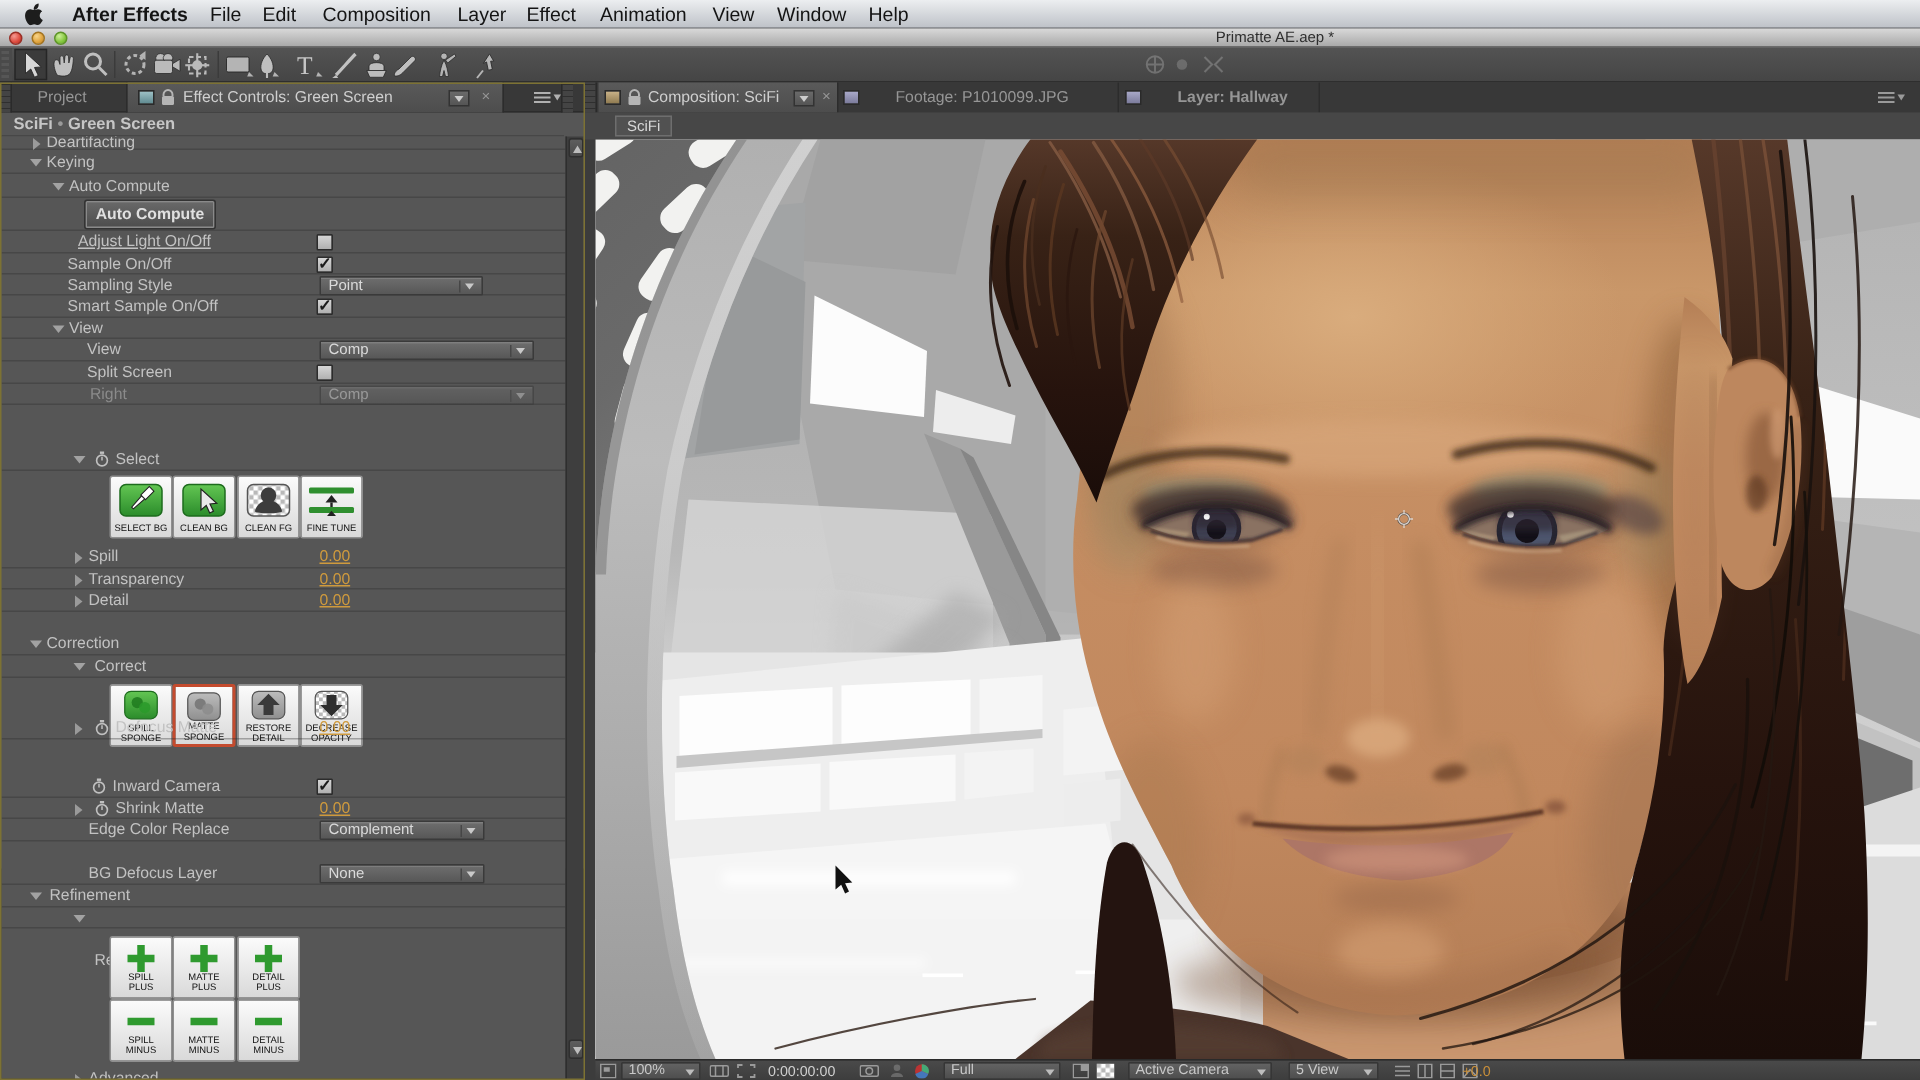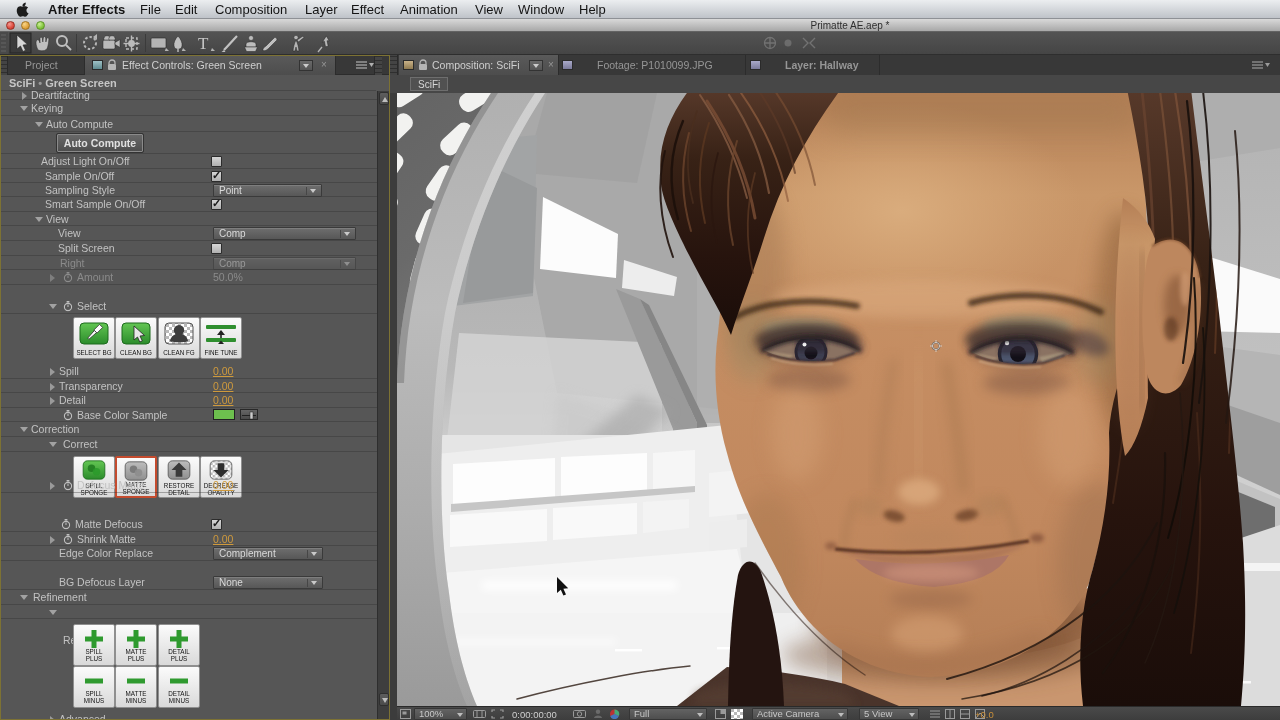--- a/index.html
+++ b/index.html
@@ -220,21 +220,21 @@
           <span class="lbl" style="left:30px;">Keying</span>
         </div>
     <div class="row" style="top:25px;height:16px;">
           <i class="tri trid" style="left:34px;top:6px"></i>
           <span class="lbl" style="left:45px;">Auto Compute</span>
         </div>
     <div class="row" style="top:41px;height:22px;">
           <div style="position:absolute;left:56px;top:2px;width:86px;height:18px;background:linear-gradient(#686868,#4e4e4e);border:1px solid #8a8a8a;outline:1px solid #333;border-radius:1px;text-align:center;line-height:16px;color:#e0e0e0;font-weight:bold;font-size:10.5px;">Auto Compute</div>
         </div>
     <div class="row" style="top:63px;height:15px;">
-          <span class="lbl" style="left:40px;">Adjust Light On/Off</span>
+          <span class="lbl" style="left:51px;text-decoration:underline;">Adjust Light On/Off</span>
           <div class="cb" style="top:2px;"></div>
         </div>
     <div class="row" style="top:78px;height:14px;">
           <span class="lbl" style="left:44px;">Sample On/Off</span>
           <div class="cb" style="top:2px;">
             <span class="ck">✓</span>
           </div>
         </div>
     <div class="row" style="top:92px;height:14px;">
           <span class="lbl" style="left:44px;">Sampling Style</span>
@@ -254,30 +254,20 @@
           <span class="lbl" style="left:57px;">View</span>
           <div class="dd" style="top:1px;width:143px;">Comp<div class="arr"></div></div>
         </div>
     <div class="row" style="top:150px;height:15px;">
           <span class="lbl" style="left:57px;">Split Screen</span>
           <div class="cb" style="top:2px;"></div>
         </div>
     <div class="row" style="top:165px;height:14px;">
           <span class="lbl dim" style="left:59px;">Right</span>
           <div class="dd" style="top:1px;width:143px;opacity:0.5;">Comp<div class="arr"></div></div>
-        </div>
-    <div class="row" style="top:179px;height:15px;">
-          <i class="tri trir" style="left:49px;top:4px;opacity:.6"></i>
-          <svg class="stopw" style="left:62px;opacity:.6" width="10" height="11" viewBox="0 0 10 11">
-            <circle cx="5" cy="6.5" r="3.6" fill="none" stroke="#b0b0b0" stroke-width="1.1"></circle>
-            <line x1="5" y1="6.5" x2="5" y2="4" stroke="#b0b0b0"></line>
-            <rect x="3.6" y="0.5" width="2.8" height="1.6" fill="#b0b0b0"></rect>
-          </svg>
-          <span class="lbl dim" style="left:76px;">Amount</span>
-          <span class="val dim" style="text-decoration:none;">50.0%</span>
         </div>
     <div class="row" style="top:208px;height:15px;">
           <i class="tri trid" style="left:48px;top:5px"></i>
           <svg class="stopw" style="left:62px;" width="10" height="11" viewBox="0 0 10 11">
             <circle cx="5" cy="6.5" r="3.6" fill="none" stroke="#c0c0c0" stroke-width="1.1"></circle>
             <line x1="5" y1="6.5" x2="5" y2="4" stroke="#c0c0c0"></line>
             <rect x="3.6" y="0.5" width="2.8" height="1.6" fill="#c0c0c0"></rect>
           </svg>
           <span class="lbl" style="left:76px;">Select</span>
         </div>
@@ -324,33 +314,20 @@
         </div>
     <div class="row" style="top:288px;height:14px;">
           <i class="tri trir" style="left:49px;top:4px"></i>
           <span class="lbl" style="left:58px;">Transparency</span>
           <span class="val">0.00</span>
         </div>
     <div class="row" style="top:302px;height:15px;">
           <i class="tri trir" style="left:49px;top:4px"></i>
           <span class="lbl" style="left:58px;">Detail</span>
           <span class="val">0.00</span>
-        </div>
-    <div class="row" style="top:317px;height:14px;">
-          <svg class="stopw" style="left:62px;" width="10" height="11" viewBox="0 0 10 11">
-            <circle cx="5" cy="6.5" r="3.6" fill="none" stroke="#c0c0c0" stroke-width="1.1"></circle>
-            <line x1="5" y1="6.5" x2="5" y2="4" stroke="#c0c0c0"></line>
-            <rect x="3.6" y="0.5" width="2.8" height="1.6" fill="#c0c0c0"></rect>
-          </svg>
-          <span class="lbl" style="left:76px;">Base Color Sample</span>
-          <div class="swatch" style="left:212px;top:1px;background:#6dbf4e;"></div>
-          <div class="slideric" style="left:239px;top:1px;"><svg width="16" height="9" viewBox="0 0 16 9">
-              <line x1="1" y1="4.5" x2="15" y2="4.5" stroke="#222" stroke-width="1"></line>
-              <rect x="9" y="1" width="3" height="7" fill="#ccc" stroke="#222" stroke-width="0.5"></rect>
-            </svg></div>
         </div>
     <div class="row" style="top:331px;height:15px;">
           <i class="tri trid" style="left:19px;top:5px"></i>
           <span class="lbl" style="left:30px;">Correction</span>
         </div>
     <div class="row" style="top:346px;height:15px;">
           <i class="tri trid" style="left:48px;top:5px"></i>
           <span class="lbl" style="left:62px;">Correct</span>
         </div>
     <div class="row" style="top:361px;height:50px;border-bottom:none;" id="corbtns">
@@ -394,21 +371,21 @@
           </svg>
           <span class="lbl" style="left:76px;">Defocus Matte</span>
           <span class="val">0.00</span>
         </div>
     <div class="row" style="top:426px;height:15px;">
           <svg class="stopw" style="left:60px;" width="10" height="11" viewBox="0 0 10 11">
             <circle cx="5" cy="6.5" r="3.6" fill="none" stroke="#c0c0c0" stroke-width="1.1"></circle>
             <line x1="5" y1="6.5" x2="5" y2="4" stroke="#c0c0c0"></line>
             <rect x="3.6" y="0.5" width="2.8" height="1.6" fill="#c0c0c0"></rect>
           </svg>
-          <span class="lbl" style="left:74px;">Matte Defocus</span>
+          <span class="lbl" style="left:74px;">Inward Camera</span>
           <div class="cb" style="top:2px;">
             <span class="ck">✓</span>
           </div>
         </div>
     <div class="row" style="top:441px;height:14px;">
           <i class="tri trir" style="left:49px;top:4px"></i>
           <svg class="stopw" style="left:62px;" width="10" height="11" viewBox="0 0 10 11">
             <circle cx="5" cy="6.5" r="3.6" fill="none" stroke="#c0c0c0" stroke-width="1.1"></circle>
             <line x1="5" y1="6.5" x2="5" y2="4" stroke="#c0c0c0"></line>
             <rect x="3.6" y="0.5" width="2.8" height="1.6" fill="#c0c0c0"></rect>

